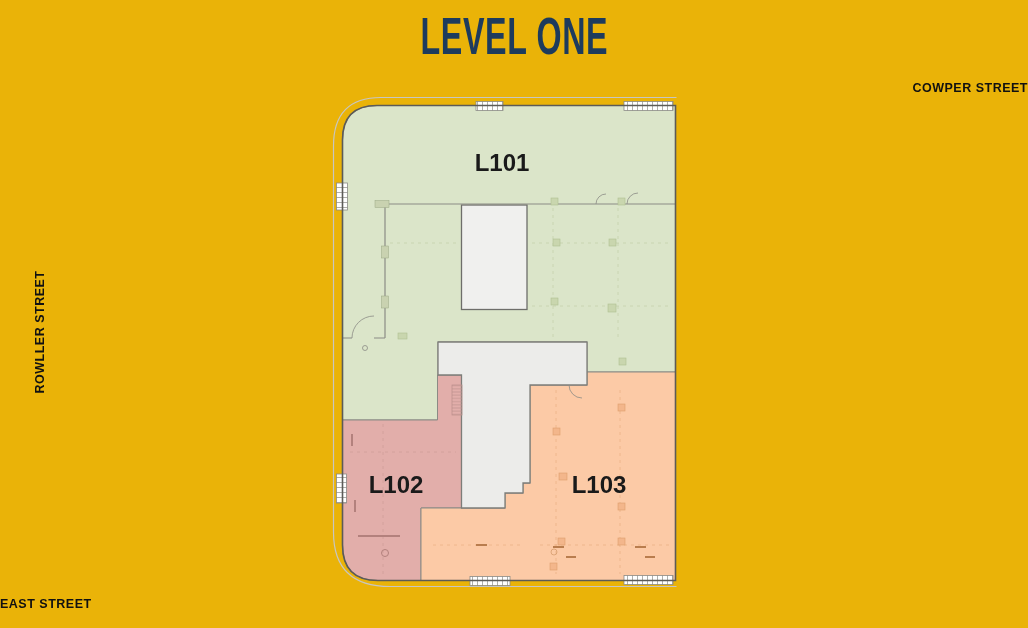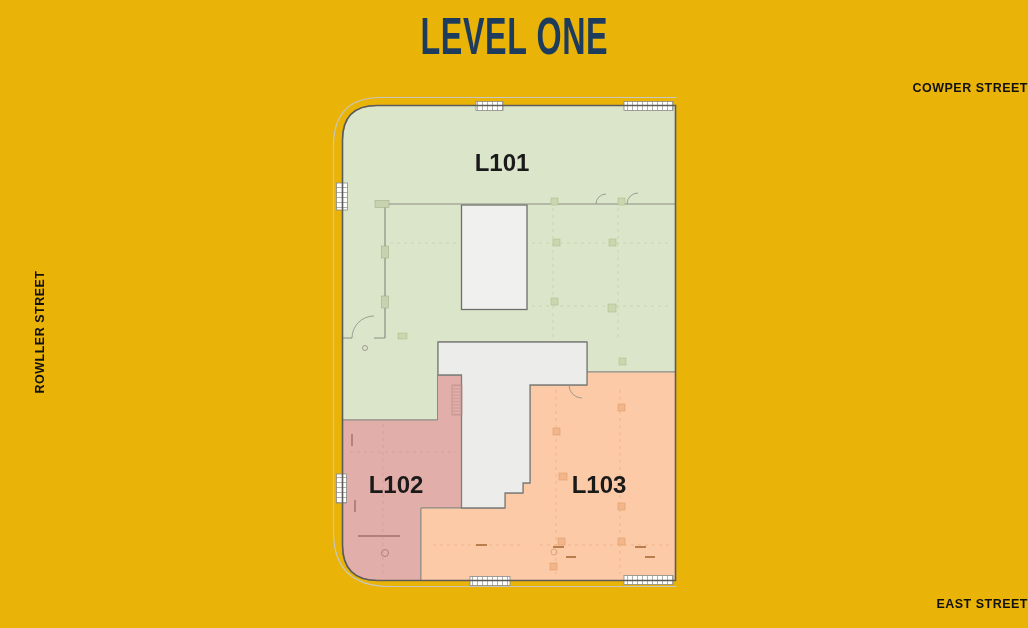--- a/index.html
+++ b/index.html
@@ -23,21 +23,21 @@
     transform-origin:center;
     white-space:nowrap;
   }
 
   .street {
     position:absolute;
     font-size:12.5px; font-weight:bold; letter-spacing:0.5px;
     color:#111111; white-space:nowrap;
   }
   .street-top    { top:81px;  left:0; width:100%; text-align:right; }
-  .street-bottom { top:597px; left:0; width:100%; text-align:right; }
+  .street-bottom { top:597px; left:0; width:100%; text-align:left; }
   .street-left   {
     left:-29px; top:324px; width:140px; height:16px; text-align:center;
     transform:rotate(-90deg); transform-origin:center;
   }
 
   svg.plan { position:absolute; top:0; left:0; }
   .unit-label {
     font-family:"Liberation Sans", sans-serif;
     font-weight:bold; font-size:24px;
   }

